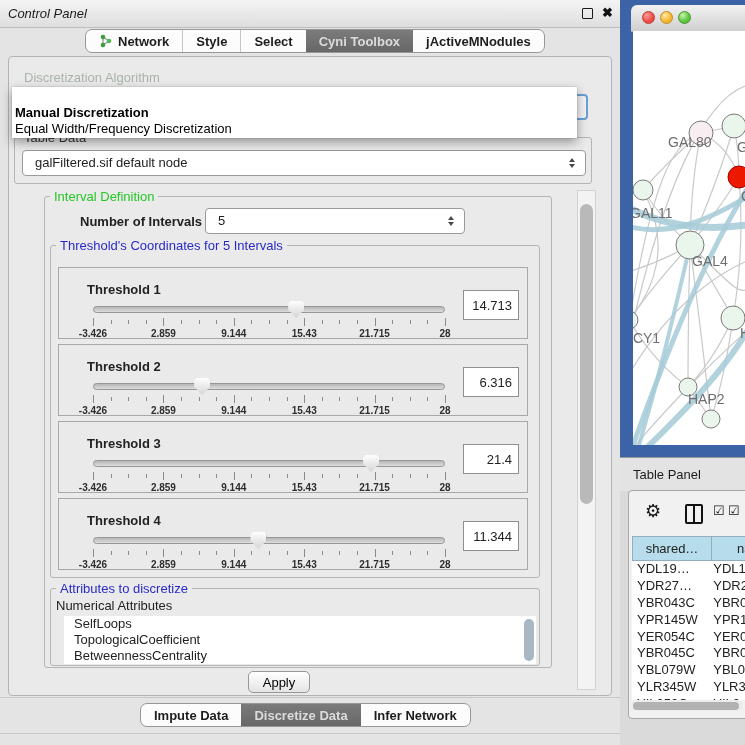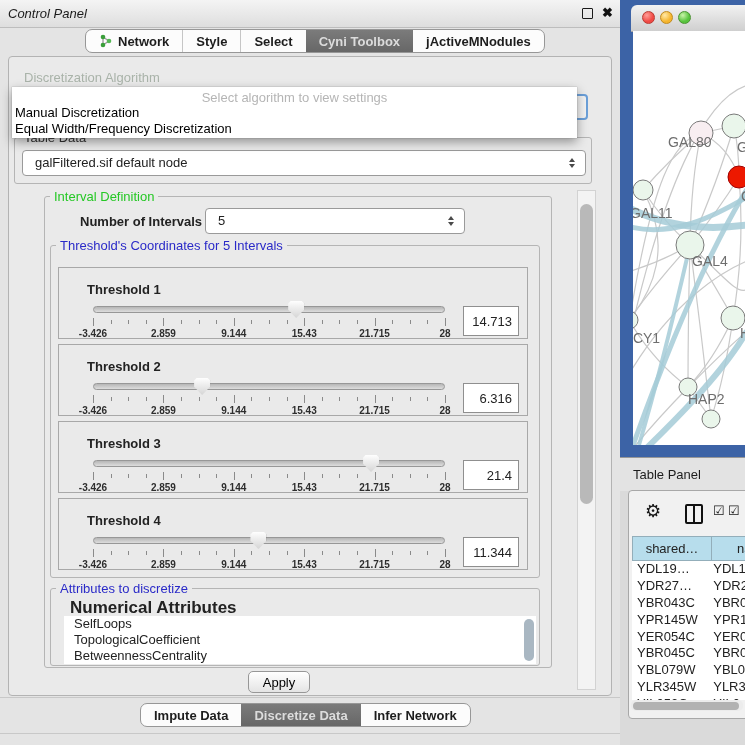--- a/index.html
+++ b/index.html
@@ -34,36 +34,36 @@
   .spin{position:absolute;right:10px;top:50%;transform:translateY(-50%);display:flex;flex-direction:column;gap:2px;}
   .spin i{display:block;width:0;height:0;border-left:3.5px solid transparent;border-right:3.5px solid transparent;}
   .spin .up{border-bottom:4.5px solid #4a4a4a;}
   .spin .dn{border-top:4.5px solid #4a4a4a;}
   .algo-combo{left:22px;top:94px;width:566px;height:26px;border:2.5px solid #6b9fd8;background:#f2f2f2;z-index:1;}
   
   .popup{position:absolute;left:12px;top:87px;width:565px;height:51px;background:#fff;z-index:60;
          box-shadow:0 4px 10px rgba(0,0,0,.38),0 0 1px #999;font-size:13px;}
   .popup .hint{position:absolute;left:0;right:0;top:3px;text-align:center;color:#b5b5b5;}
   .popup .opt{position:absolute;left:3px;white-space:nowrap;color:#000;}
-  .popup .opt.b{font-weight:normal;top:18px;}
+  .popup .opt.b{font-weight:bold;top:18px;}
   .popup .opt.r{top:34px;}
   
   .th-box{position:relative;width:470px;height:72px;border:1px solid #a8a8a8;background:#eaeaea;margin-bottom:5px;box-sizing:border-box;}
   .th-label{position:absolute;left:28px;top:6px;font-weight:bold;font-size:13px;margin-top:8px;}
   .th-slider{position:absolute;left:34px;top:33px;width:352px;height:36px;}
   .track{position:absolute;left:0;right:0;top:5px;height:5px;background:linear-gradient(#b6b6b6,#dddddd);border:1px solid #979797;border-radius:4px;}
   .thumb{position:absolute;top:0;width:16px;height:17px;background:linear-gradient(#fefefe,#d5d5d5);
          clip-path:polygon(15% 0,85% 0,100% 15%,100% 52%,50% 100%,0 52%,0 15%);
          filter:drop-shadow(0 0 1px #777);}
   .ticks{position:absolute;left:0;right:0;top:17px;height:9px;}
   .ticks i{position:absolute;top:2px;width:1px;height:4px;background:#8a8a8a;}
   .ticks i.major{top:0;height:8px;}
   .tick-labels{position:absolute;left:0;right:0;top:27px;height:12px;}
   .tick-labels span{position:absolute;transform:translateX(-50%);font-size:10px;font-weight:bold;color:#2e2e2e;white-space:nowrap;}
-  .th-value{position:absolute;right:8px;top:38px;width:56px;height:30px;background:#fff;border:1px solid #8f8f8f;
+  .th-value{position:absolute;right:8px;top:22px;width:56px;height:30px;background:#fff;border:1px solid #8f8f8f;
             font-size:13px;line-height:30px;text-align:right;padding-right:6px;box-sizing:border-box;}
   
   .attr-list{position:absolute;left:64px;top:616px;width:472px;height:48px;background:#fff;overflow:hidden;font-size:13px;}
   .attr-list div{padding-left:10px;line-height:16px;}
   .attr-sb{position:absolute;left:524px;top:619px;width:10px;height:42px;background:#a9b7c2;border-radius:5px;}
   .apply{position:absolute;left:248px;top:671px;width:62px;height:22px;background:linear-gradient(#ffffff,#e4e4e4);
          border:1px solid #979797;border-radius:5px;font-size:13px;text-align:center;line-height:20px;}
   
   .vsb{position:absolute;left:577px;top:190px;width:19px;height:500px;background:#f3f3f3;border:1px solid #d2d2d2;box-sizing:border-box;}
   .vsb .thumbv{position:absolute;left:2px;top:13px;width:13px;height:300px;background:#b9b9b9;border-radius:7px;}
@@ -323,36 +323,35 @@
               <span style="left: 80%;">21.715</span>
               <span style="left: 100%;">28</span>
             </div>
     </div>
     <div class="th-value">11.344</div>
   </div>
       </div>
 
     <div class="groupbox" style="left:50px;top:588px;width:490px;height:78px;"></div>
     <span class="grouptitle blue" style="left:56px;top:581px;">Attributes to discretize</span>
-    <span style="position:absolute;left:56px;top:598px;font-size:17px;font-weight:bold;margin-left:14px;">Numerical Attributes</span>
+    <span style="position:absolute;left:56px;top:598px;font-size:13px;font-weight:normal;">Numerical Attributes</span>
     <div class="attr-list" id="attr-list">
         <div>SelfLoops</div>
         <div>TopologicalCoefficient</div>
         <div>BetweennessCentrality</div>
       </div>
     <div class="attr-sb"></div>
 
     <button class="apply">Apply</button>
 
     <div class="vsb">
         <div class="thumbv"></div>
       </div>
 
     <div class="popup">
-      <div class="hint">Select algorithm to view settings</div>
       <div class="opt b">Manual Discretization</div>
       <div class="opt r">Equal Width/Frequency Discretization</div>
     </div>
 
     <div class="hairline" style="top:697px;"></div>
     <div class="segbar botbar">
       <div class="seg">
           <span>Impute Data</span>
         </div>
       <div class="seg sel">

